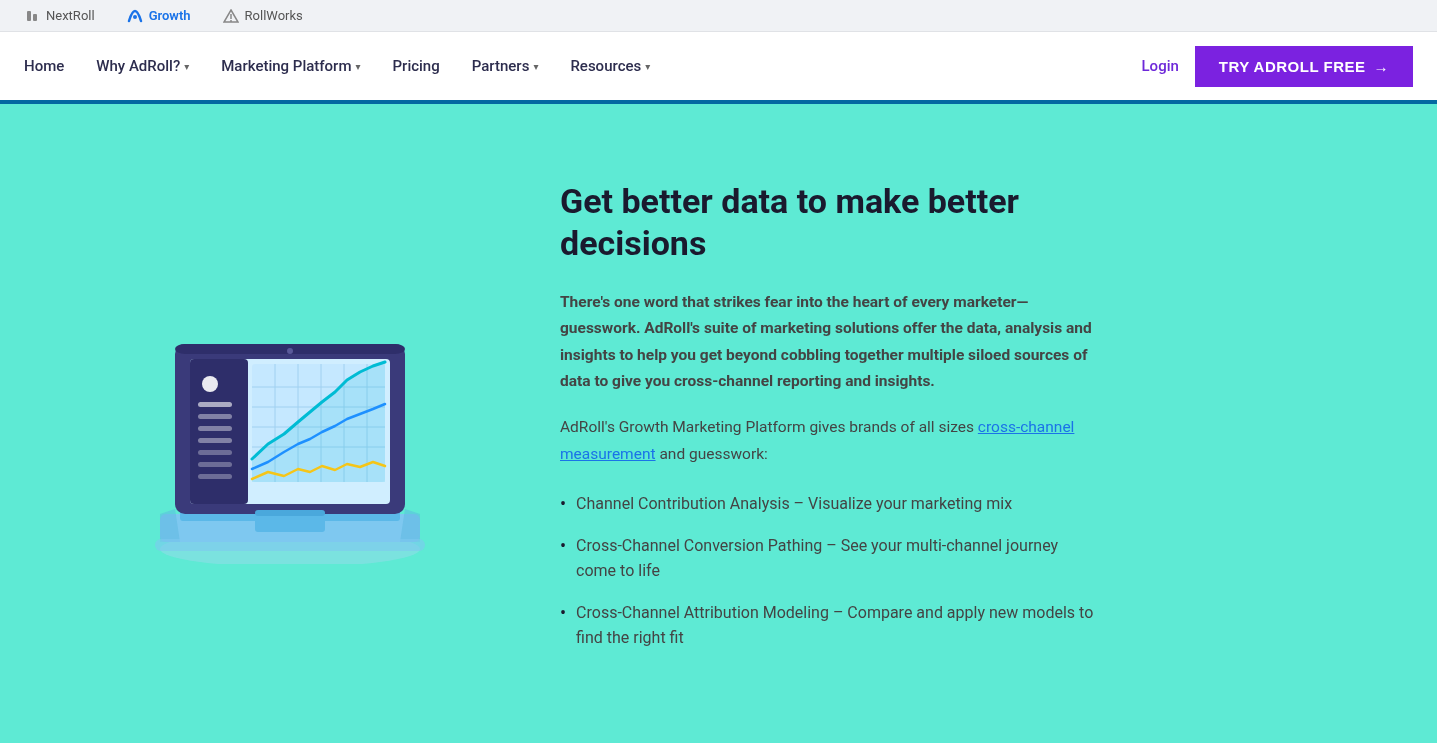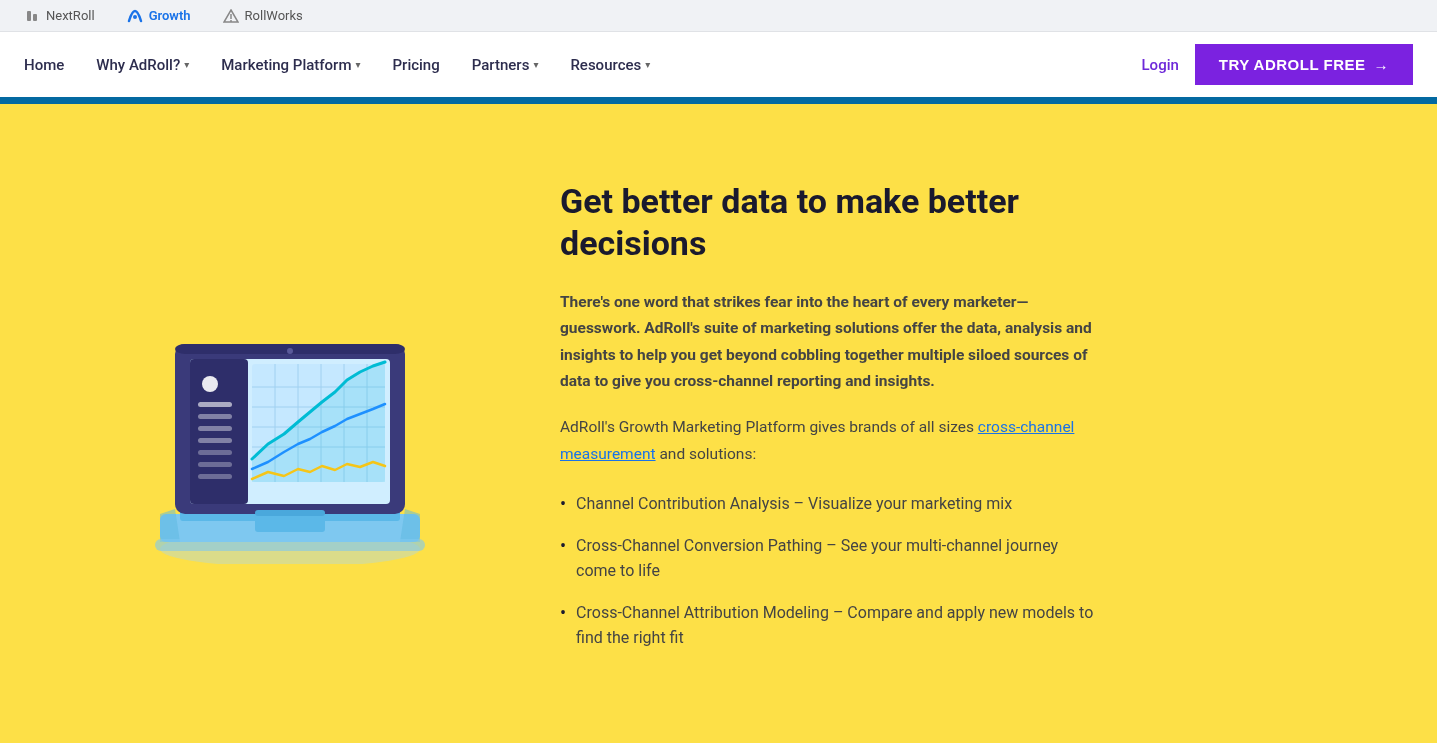--- a/index.html
+++ b/index.html
@@ -31,21 +31,21 @@
       align-items: center;
       justify-content: center;
     }
 
     
     .main-nav {
       display: flex;
       align-items: center;
       padding: 0 24px;
       height: 72px;
-      border-bottom: 7px solid #0369a1;
+      border-bottom: 4px solid #0369a1;
       background: #fff;
     }
     .nav-left {
       display: flex;
       align-items: center;
       gap: 32px;
       flex: 1;
     }
     .nav-item {
       font-size: 15px;
@@ -85,21 +85,21 @@
       gap: 8px;
       letter-spacing: 0.5px;
     }
 
     
     .content-area {
       display: flex;
       align-items: center;
       min-height: calc(747px - 108px);
       padding: 40px 80px;
-      background: #fde047;
+      background: #5eead4;
       gap: 60px;
     }
 
     
     .illustration-container {
       flex: 0 0 420px;
       display: flex;
       justify-content: center;
       align-items: center;
     }
@@ -298,21 +298,21 @@
       </svg>
     </div>
   </div>
 
   <div class="text-content">
     <h1 class="main-heading">Get better data to make better decisions</h1>
 
     <p class="body-text">There's one word that strikes fear into the heart of every marketer—guesswork. AdRoll's suite of marketing solutions offer the data, analysis and insights to help you get beyond cobbling together multiple siloed sources of data to give you cross-channel reporting and insights.</p>
 
     <p class="body-text-second">
-      <span>AdRoll's Growth Marketing Platform gives brands of all sizes </span><a class="link">cross-channel measurement</a><span> and solutions:</span>
+      <span>AdRoll's Growth Marketing Platform gives brands of all sizes </span><a class="link">cross-channel measurement</a><span> and guesswork:</span>
     </p>
 
     <ul class="bullet-list">
       <li>
         <span>Channel Contribution Analysis – Visualize your marketing mix</span>
       </li>
       <li>
         <span>Cross-Channel Conversion Pathing – See your multi-channel journey come to life</span>
       </li>
       <li>

